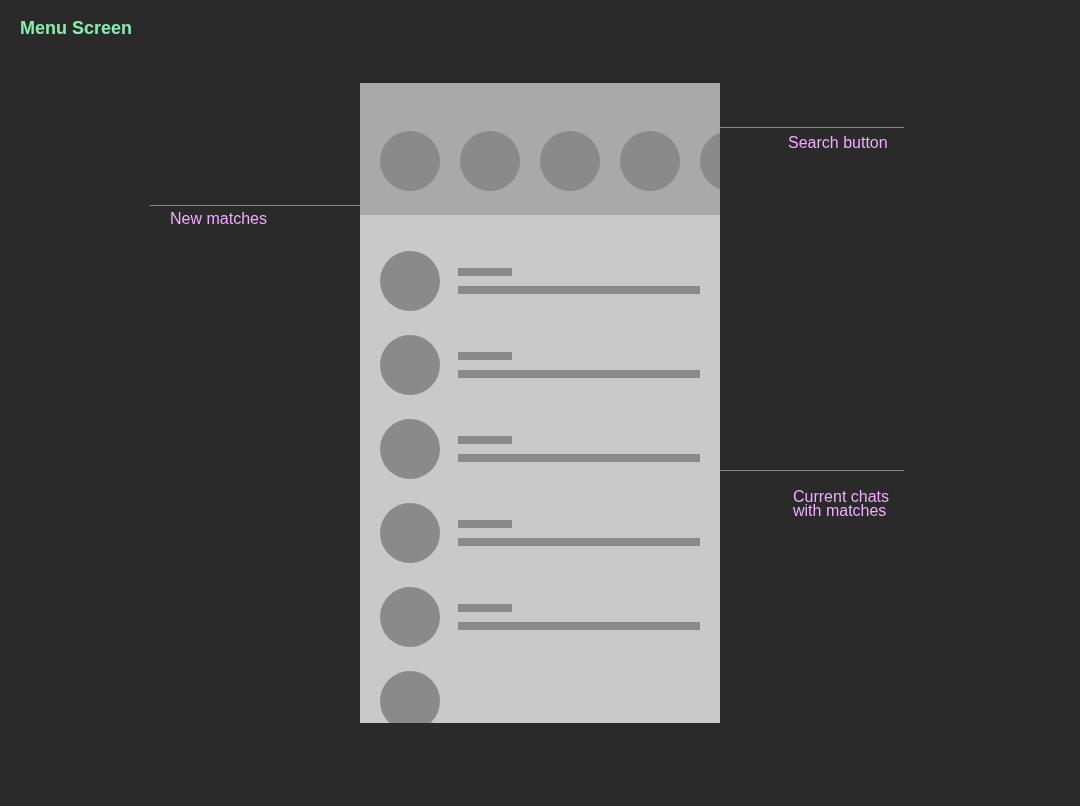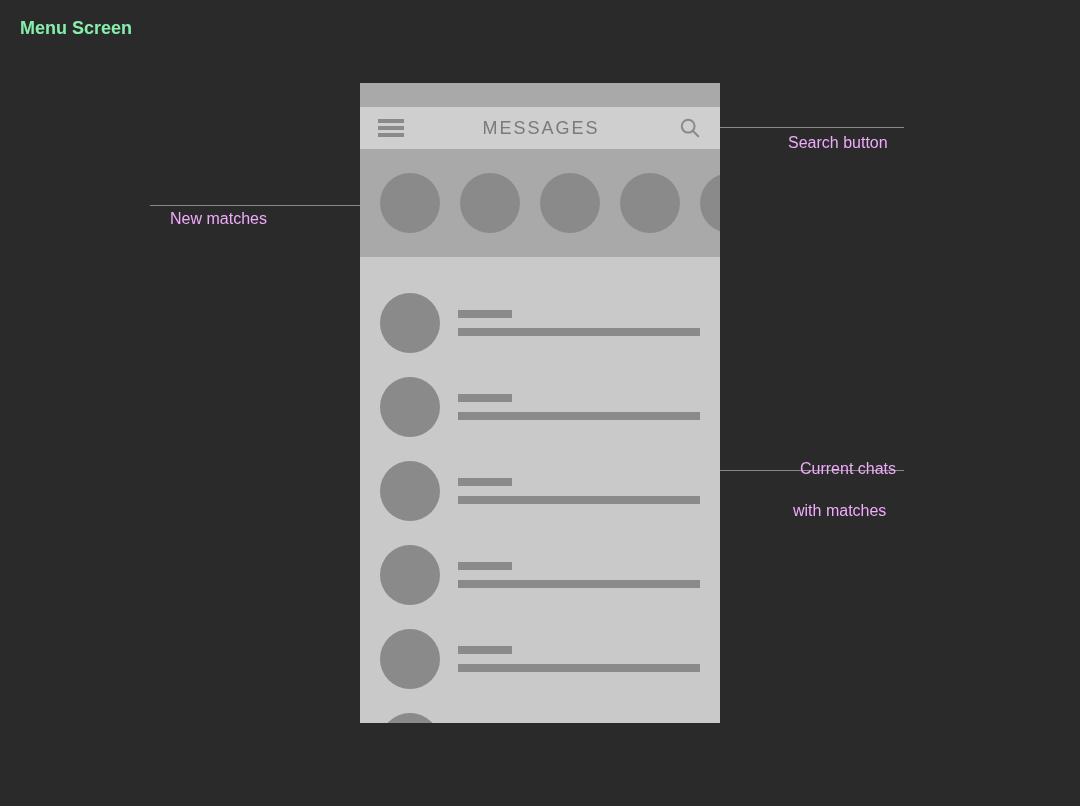--- a/index.html
+++ b/index.html
@@ -140,40 +140,26 @@
 
 <div class="page-title">Menu Screen</div>
 
 <div class="anno-line" style="left:700px; top:127px; width:204px;"></div>
 <div class="anno-label" style="left:788px; top:132px;">Search button</div>
 
 <div class="anno-line" style="left:150px; top:205px; width:240px;"></div>
 <div class="anno-label" style="left:150px; top:208px;margin-left:20px;">New matches</div>
 
 <div class="anno-line" style="left:700px; top:470px; width:204px;"></div>
-<div class="anno-label" style="left:793px; top:458px; text-align:center; width:110px;">Current chats</div>
+<div class="anno-label" style="left:793px; top:486px; text-align:left; width:110px;">Current chats</div>
 <div class="anno-label" style="left:793px; top:500px; width:110px;">with matches</div>
 
 <div class="phone">
   <div class="status-bar"></div>
 
-  <div class="header-bar">
-    <div class="hamburger">
-      <span></span>
-      <span></span>
-      <span></span>
-    </div>
-    <div class="header-title">MESSAGES</div>
-    <div class="search-btn">
-      <svg viewBox="0 0 24 24">
-        <circle cx="10" cy="10" r="7" fill="none" stroke="#8a8a8a" stroke-width="2.2"></circle>
-        <line x1="15" y1="15" x2="21" y2="21" stroke="#8a8a8a" stroke-width="2.2" stroke-linecap="round"></line>
-      </svg>
-    </div>
-  </div>
 
   <div class="matches-strip">
     <div class="match-avatar"></div>
     <div class="match-avatar"></div>
     <div class="match-avatar"></div>
     <div class="match-avatar"></div>
     <div class="match-avatar"></div>
   </div>
 
   <div class="chat-list">

